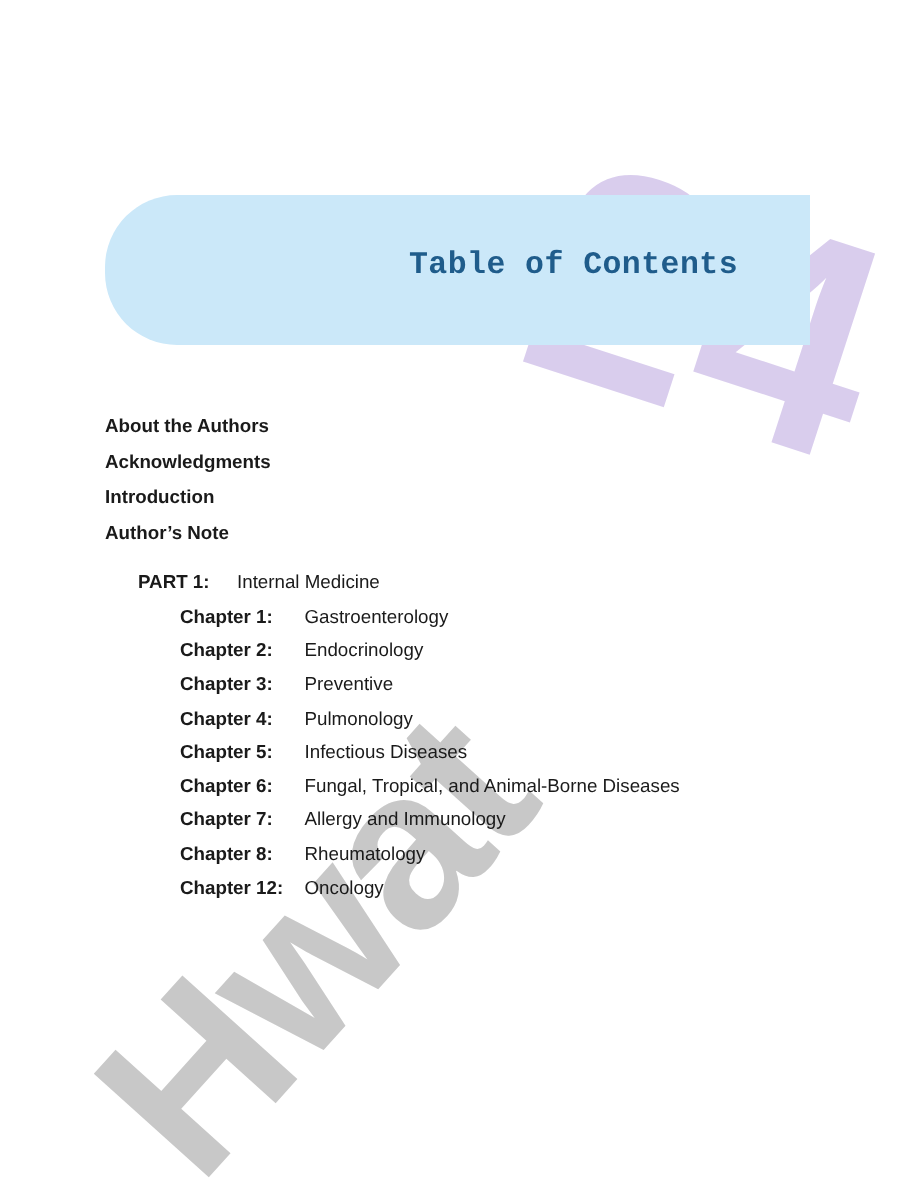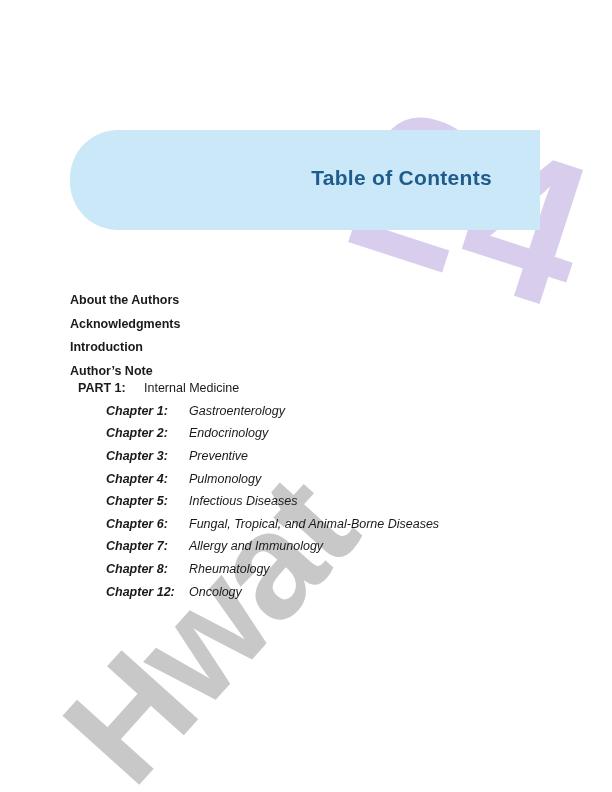--- a/index.html
+++ b/index.html
@@ -69,59 +69,59 @@
     z-index: 2;
   }
   .banner-title {
     position: absolute;
     right: 48px;
     top: 36px;
     font-size: 21px;
     font-weight: bold;
     color: #1f5c8b;
     letter-spacing: 0.3px;
+    font-family: Liberation Mono, monospace;
   }
 
   
   .front-matter {
     position: absolute;
     left: 70px;
-    top: 294px;
+    top: 278px;
     z-index: 3;
   }
   .front-item {
     font-size: 12.5px;
     font-weight: bold;
     color: #1a1a1a;
     margin-bottom: 10.5px;
     line-height: 1.05;
   }
 
   
   .toc {
     position: absolute;
-    left: 54px;
+    left: 68px;
     top: 382px;
     width: 500px;
     z-index: 3;
   }
   .toc-row {
     display: flex;
     align-items: baseline;
     margin-bottom: 9.5px;
     font-size: 12.5px;
     color: #1a1a1a;
     line-height: 1.05;
   }
   .toc-row.part {
     padding-left: 24px;
   }
   .toc-row.chapter {
     padding-left: 52px;
-    font-style: italic;
   }
   .toc-label {
     font-weight: bold;
     white-space: nowrap;
   }
   .toc-title {
     font-weight: normal;
     white-space: nowrap;
   }
   .toc-row.part .toc-label {

